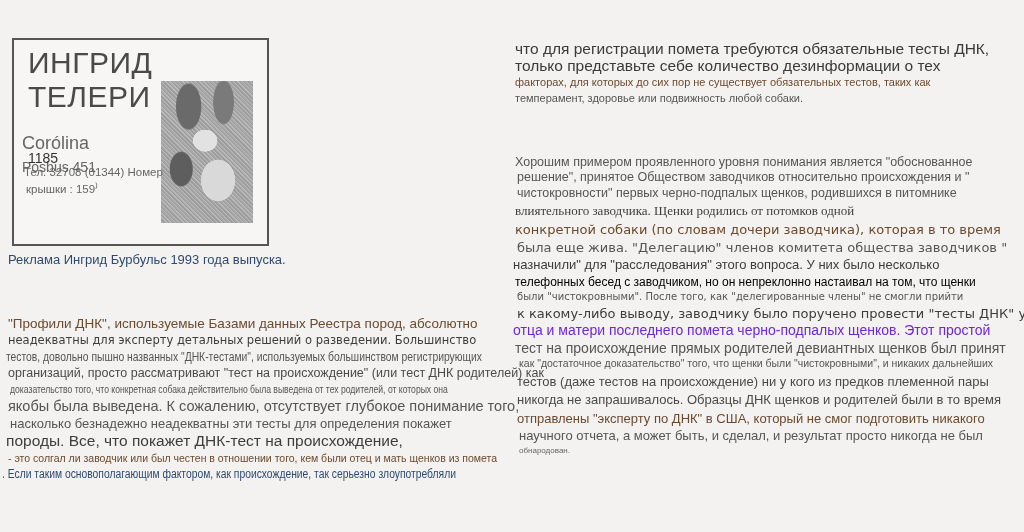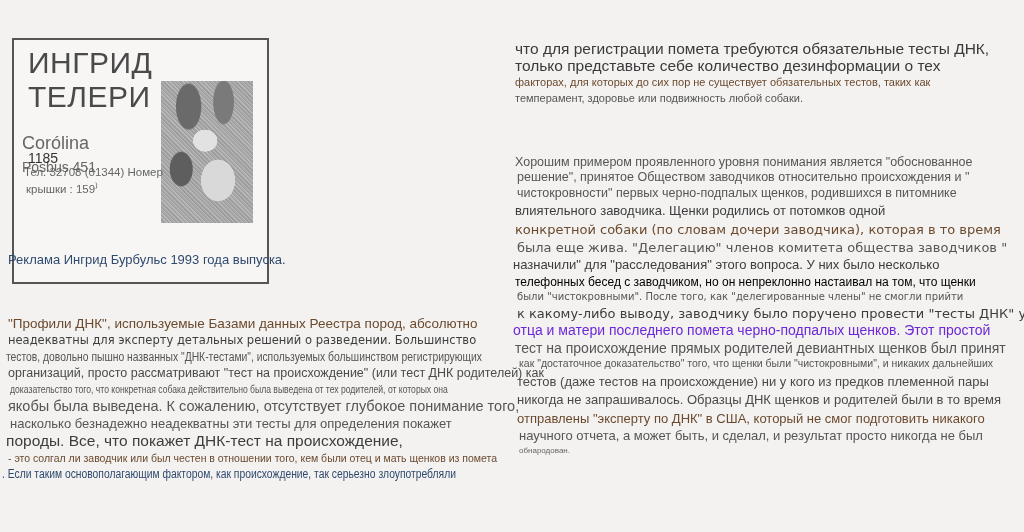--- a/index.html
+++ b/index.html
@@ -4,21 +4,21 @@
   <style>
     html, body { margin: 0; padding: 0; }
     body {
       width: 1024px; height: 532px; overflow: hidden;
       background: #f3f2f1;
       font-family: "Liberation Sans", sans-serif;
       color: #444;
       position: relative;
     }
     .ad-box {
-      position: absolute; left: 12px; top: 38px; width: 257px; height: 246px;
+      position: absolute; left: 12px; top: 38px; width: 257px; height: 208px;
       border: 2px solid #555; border-bottom-width: 2px;
       background: #f7f6f5;
       box-sizing: border-box;
     }
     .ad-title {
       position: absolute; left: 14px; top: 6px;
       font-size: 30px; color: #4a4a4a; letter-spacing: 0.5px;
       font-family: "Liberation Sans", sans-serif;
     }
     .ad-photo {
@@ -76,21 +76,21 @@
   <div class="tline" style="left:515px;top:40px;font-size:15.5px;color:#3a3a3a;">что для регистрации помета требуются обязательные тесты ДНК,</div>
   <div class="tline" style="left:515px;top:57px;font-size:15.5px;color:#3a3a3a;">только представьте себе количество дезинформации о тех</div>
   <div class="tline" style="left:515px;top:76px;font-size:11px;color:#6b4a2e;">факторах, для которых до сих пор не существует обязательных тестов, таких как</div>
   <div class="tline" style="left:515px;top:92px;font-size:11px;color:#555;">темперамент, здоровье или подвижность любой собаки.</div>
 </div>
 
 <div>
   <div class="tline" style="left:515px;top:155px;font-size:12.5px;color:#555;">Хорошим примером проявленного уровня понимания является "обоснованное</div>
   <div class="tline" style="left:517px;top:170px;font-size:12.5px;color:#555;">решение", принятое Обществом заводчиков относительно происхождения и "</div>
   <div class="tline" style="left:517px;top:186px;font-size:12.5px;color:#555;">чистокровности" первых черно-подпалых щенков, родившихся в питомнике</div>
-  <div class="tline" style="left:515px;top:203px;font-size:13px;color:#3d3d3d;font-family:Liberation Sans, sans-serif;">влиятельного заводчика. Щенки родились от потомков одной</div>
+  <div class="tline" style="left:515px;top:203px;font-size:13px;color:#3d3d3d;font-family:Liberation Serif, serif;">влиятельного заводчика. Щенки родились от потомков одной</div>
   <div class="tline" style="left:515px;top:222px;font-size:13px;color:#6b4a2e;font-family:'DejaVu Sans',sans-serif;">конкретной собаки (по словам дочери заводчика), которая в то время</div>
   <div class="tline" style="left:517px;top:240px;font-size:13px;color:#555;font-family:'DejaVu Sans',sans-serif;">была еще жива. "Делегацию" членов комитета общества заводчиков "</div>
   <div class="tline" style="left:513px;top:257px;font-size:13px;color:#3d3d3d;">назначили" для "расследования" этого вопроса. У них было несколько</div>
   <div class="tline" style="left:515px;top:275px;font-size:12px;color:#000000;">телефонных бесед с заводчиком, но он непреклонно настаивал на том, что щенки</div>
   <div class="tline" style="left:517px;top:291px;font-size:10px;color:#555;font-family:'DejaVu Sans',sans-serif;">были "чистокровными". После того, как "делегированные члены" не смогли прийти</div>
   <div class="tline" style="left:517px;top:306px;font-size:13px;color:#3d3d3d;font-family:'DejaVu Sans',sans-serif;">к какому-либо выводу, заводчику было поручено провести "тесты ДНК" у</div>
   <div class="tline" style="left:513px;top:322px;font-size:14px;color:#6d28d9;">отца и матери последнего помета черно-подпалых щенков. Этот простой</div>
   <div class="tline" style="left:515px;top:340px;font-size:14px;color:#555;">тест на происхождение прямых родителей девиантных щенков был принят</div>
   <div class="tline" style="left:519px;top:357px;font-size:10.5px;color:#555;">как "достаточное доказательство" того, что щенки были "чистокровными", и никаких дальнейших</div>
   <div class="tline" style="left:517px;top:374px;font-size:13px;color:#4a4a4a;">тестов (даже тестов на происхождение) ни у кого из предков племенной пары</div>

